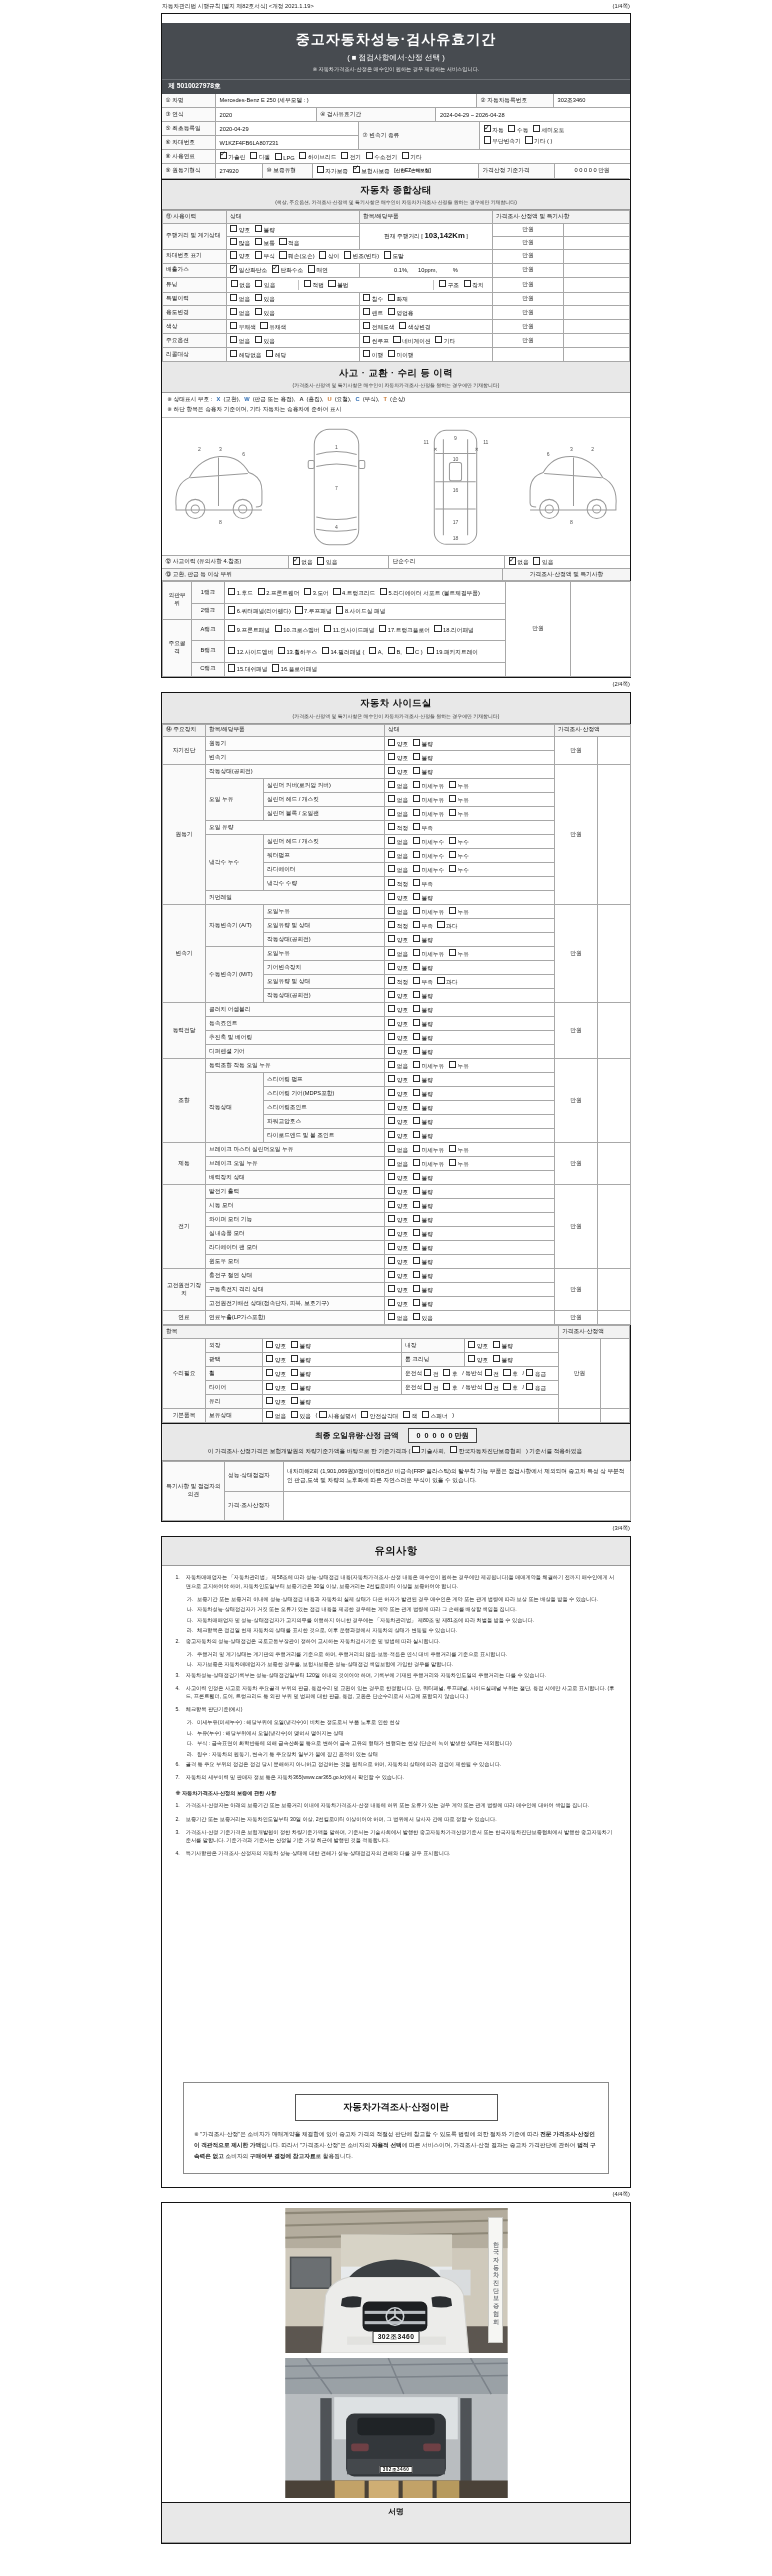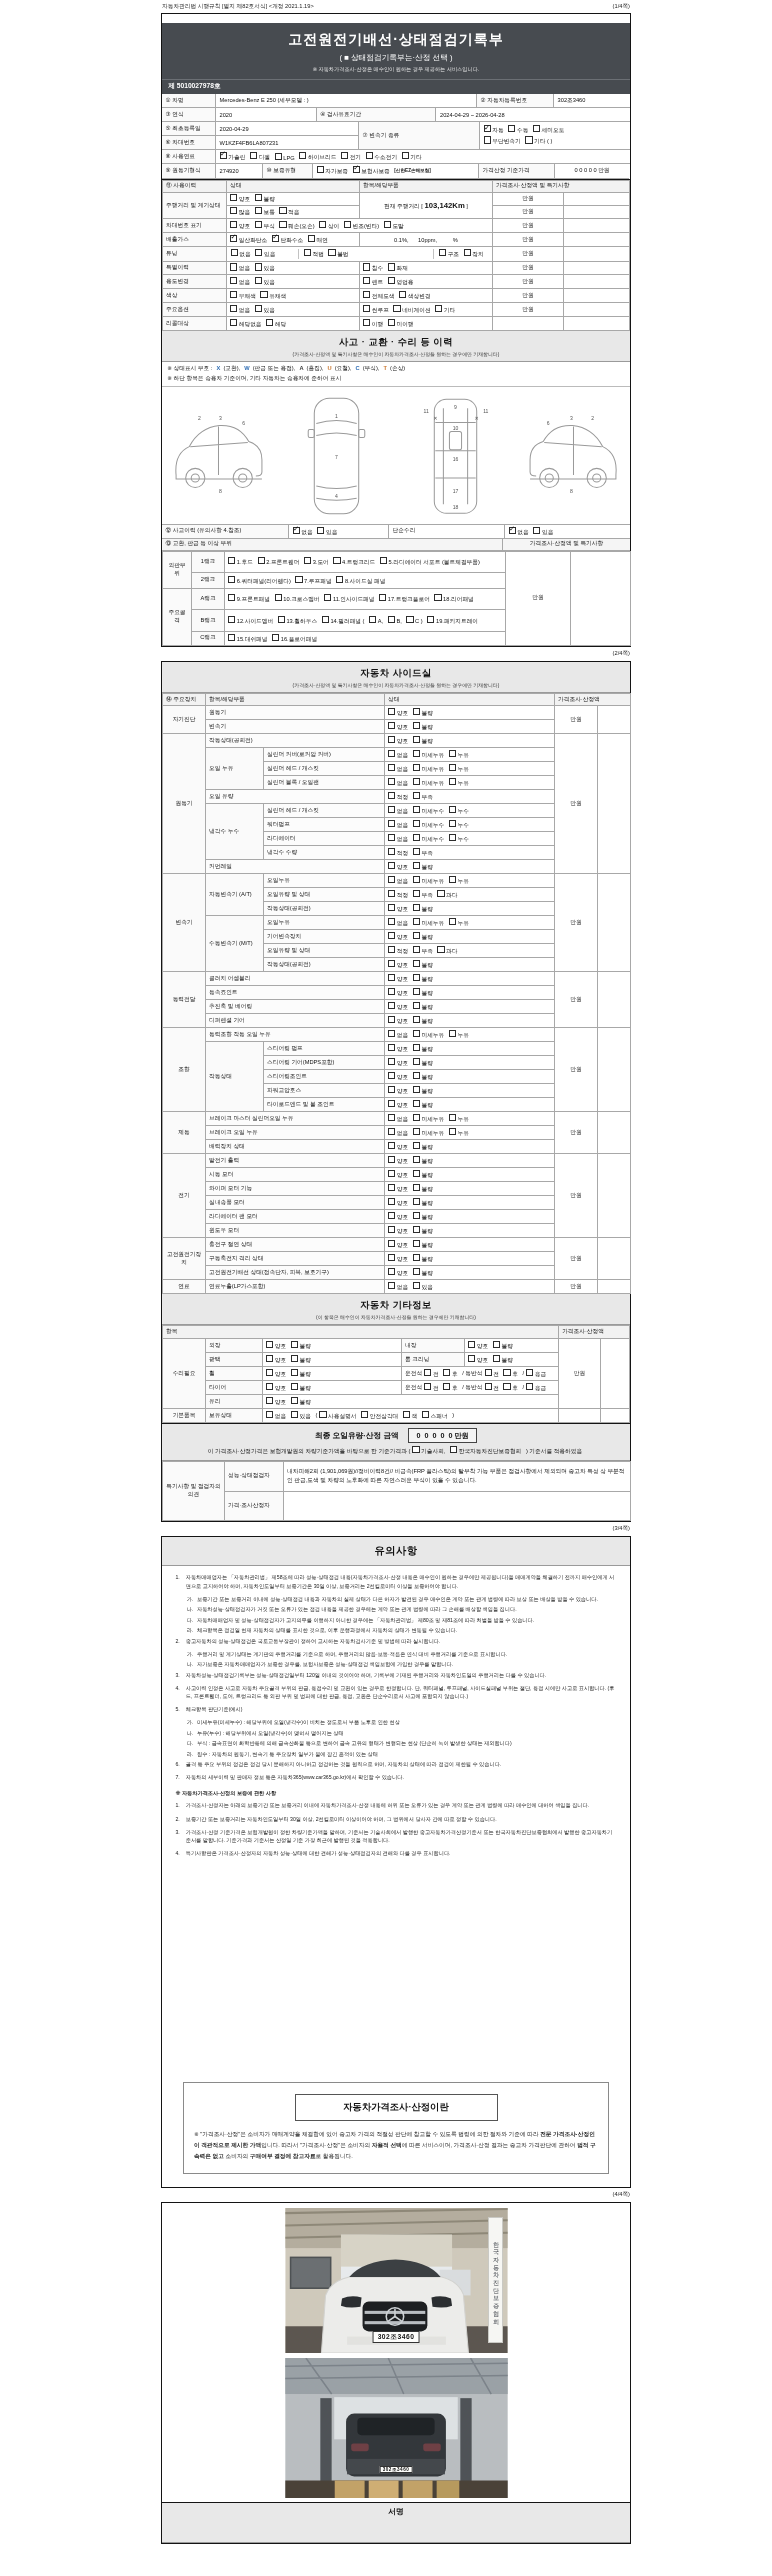--- a/index.html
+++ b/index.html
@@ -89,22 +89,22 @@
 
   <div class="cap">
     <span>자동차관리법 시행규칙 [별지 제82호서식] &lt;개정 2021.1.19&gt;</span>
     <span>(1/4쪽)</span>
   </div>
 
   <div class="pg">
 
     <div class="titlebox">
       <div class="hstrip"></div>
-      <div class="main-title">고전원전기배선·상태점검기록부</div>
-      <div class="title-sub">( ■ 상태점검기록부는·산정 선택 )</div>
+      <div class="main-title">중고자동차성능·검사유효기간</div>
+      <div class="title-sub">( ■ 점검사항에서·산정 선택 )</div>
       <div class="title-note">※ 자동차가격조사·산정은 매수인이 원하는 경우 제공하는 서비스입니다.</div>
       <div class="doc-no">제 5010027978호</div>
     </div>
 
     <div>
       <div class="frow" style="height:14px;">
         <div class="fcell lab" style="width:54px">① 차명</div>
         <div class="fcell" style="width:261px">Mercedes-Benz E 250 (세부모델 : )</div>
         <div class="fcell lab" style="width:77px">② 자동차등록번호</div>
         <div class="fcell last" style="width:76px">302조3460</div>
@@ -150,20 +150,24 @@
         <div class="fcell lab" style="width:50px">⑩ 보증유형</div>
         <div class="fcell" style="width:166px">
           <span><span class="opt"><span class="cb"></span>자가보증</span><span class="opt"><span class="cb ck"></span>보험사보증</span></span>
           <span style="font-size:4.6px;font-weight:bold;">[신한EZ손해보험]</span>
         </div>
         <div class="fcell lab" style="width:76px">가격산정 기준가격</div>
         <div class="fcell last ws-pre" style="width:74px;justify-content:center;">0 0 0 0 0 만원</div>
       </div>
     </div>
 
+    <div class="band">
+      <div class="bt">자동차 종합상태</div>
+      <div class="bs">(색상, 주요옵션, 가격조사·산정액 및 특기사항은 매수인이 자동차가격조사·산정을 원하는 경우에만 기재합니다)</div>
+    </div>
     <table class="grid">
       <colgroup>
           <col style="width:64px">
           <col style="width:133px">
           <col style="width:133px">
           <col style="width:71px">
           <col style="width:66px">
         </colgroup>
       <tbody>
           <tr style="height:12.4px">
@@ -592,24 +596,20 @@
           <tr style="height: 14px;">
             <td rowspan="1" class="lab ctr">연료</td>
             <td colspan="2" style="background: rgb(252, 252, 252);">연료누출(LP가스포함)</td>
             <td><span class="opt"><span class="cb"></span>없음</span><span class="opt"><span class="cb"></span>있음</span></td>
             <td rowspan="1" class="pr">만원</td>
             <td rowspan="1"></td>
           </tr>
         </tbody>
     </table>
 
-    <div class="band">
-      <div class="bt">자동차 기타정보</div>
-      <div class="bs">(이 항목은 매수인이 자동차가격조사·산정을 원하는 경우에만 기재합니다)</div>
-    </div>
     <table class="grid">
       <colgroup>
           <col style="width:43px">
           <col style="width:57px">
           <col style="width:139px">
           <col style="width:63px">
           <col style="width:94px">
           <col style="width:42px">
           <col style="width:29px">
         </colgroup>

